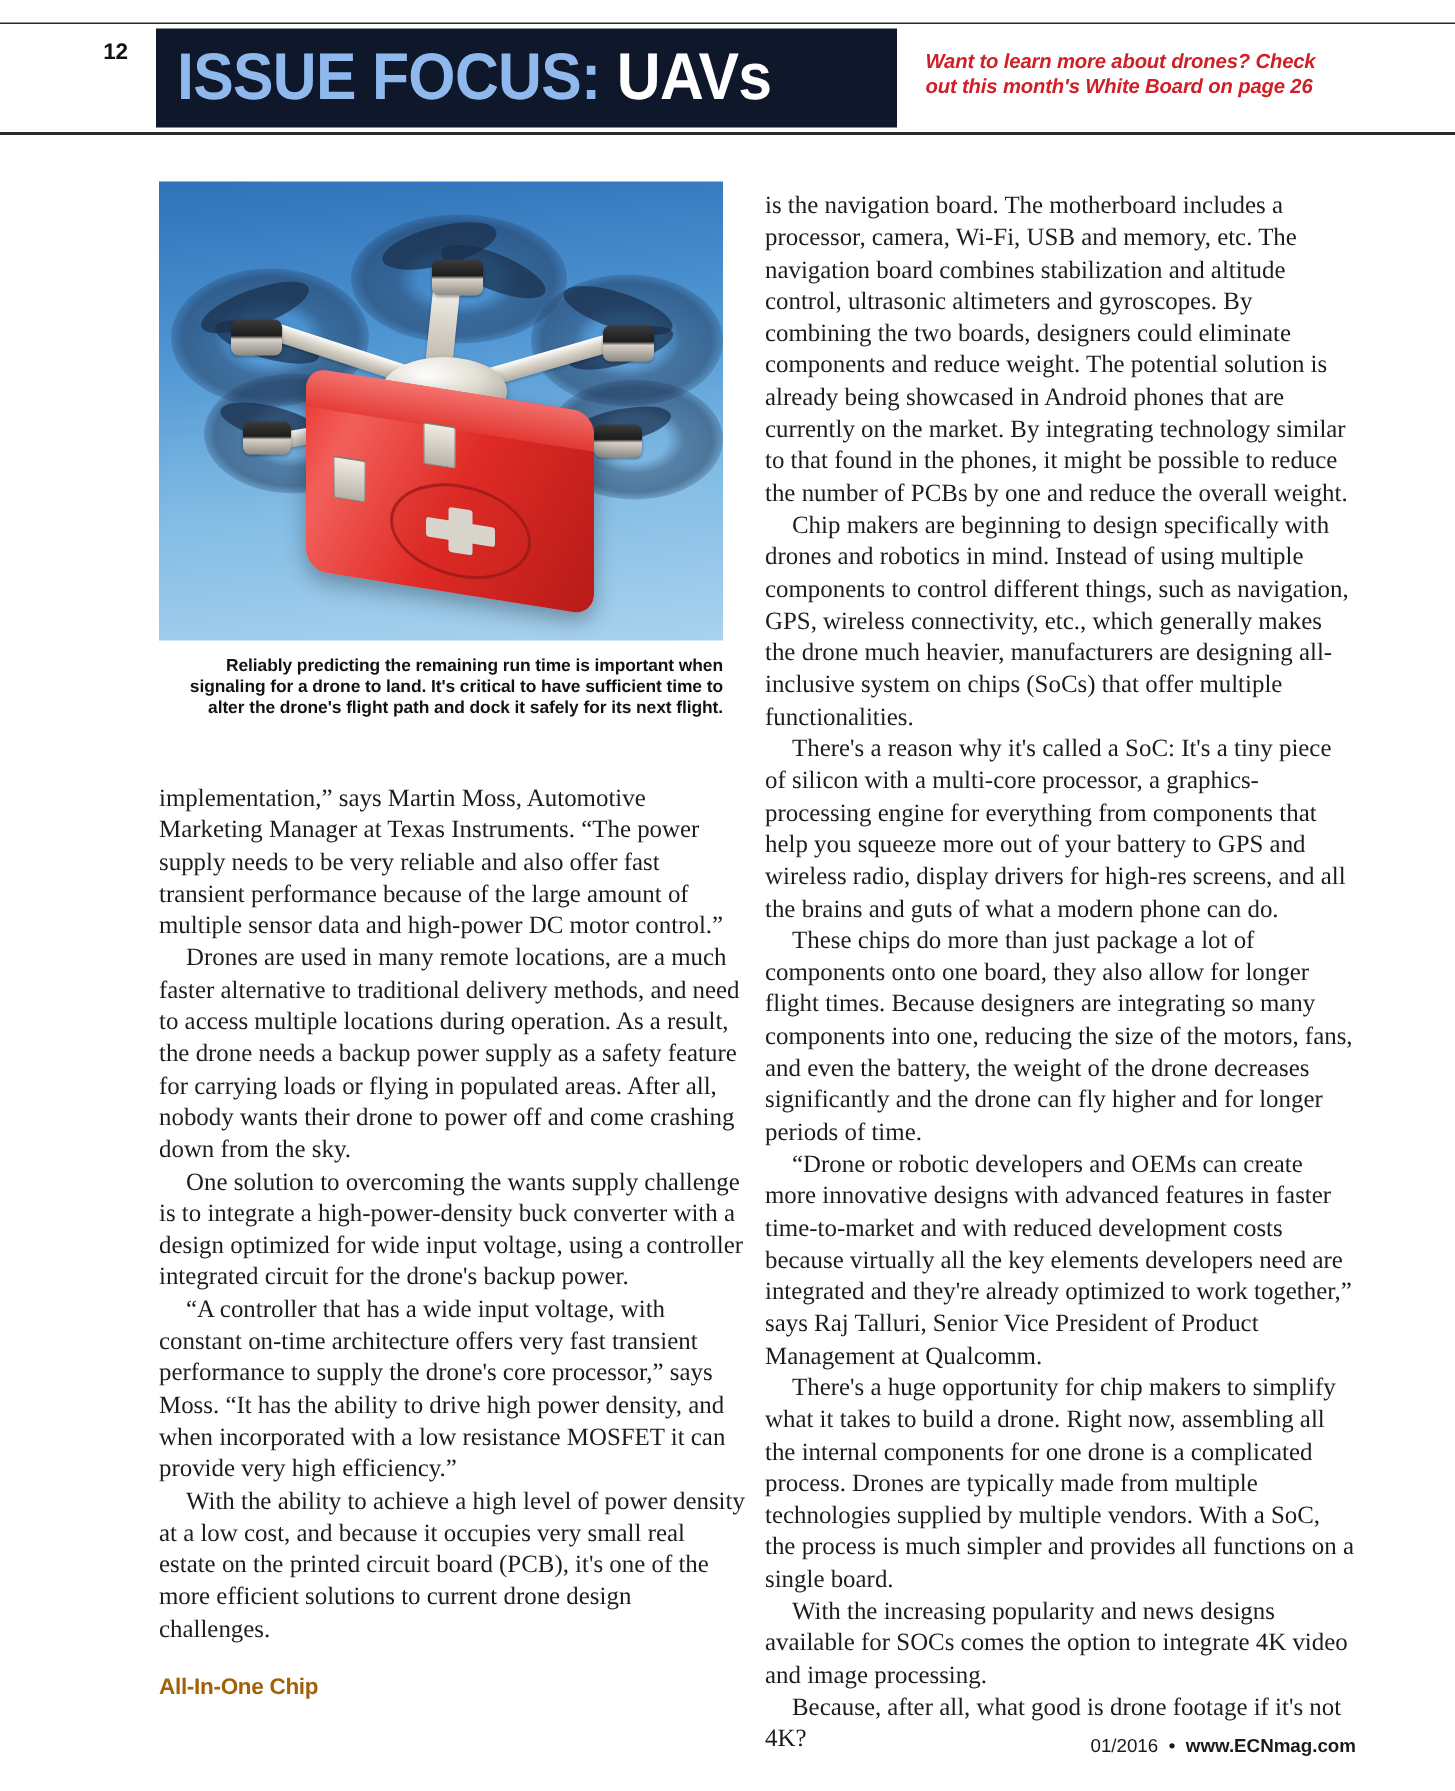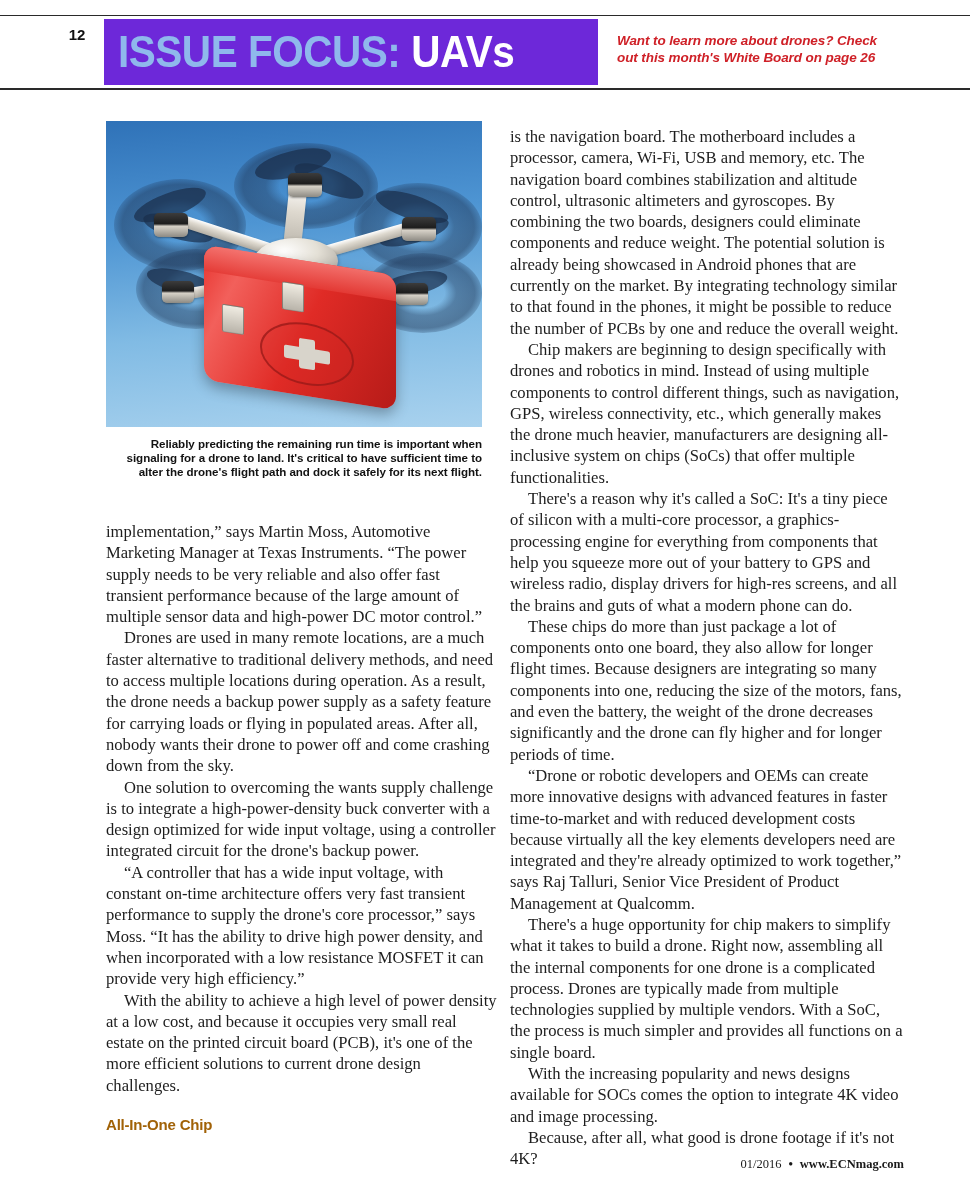--- a/index.html
+++ b/index.html
@@ -52,21 +52,21 @@
     font-size: 15px;
     color: #111;
     letter-spacing: -0.2px;
   }
   #issue-banner {
     position: absolute;
     left: 104px;
     top: 19px;
     width: 494px;
     height: 66px;
-    background: #6d28d9;
+    background: #0f172a;
     overflow: hidden;
   }
   #banner-title {
     position: absolute;
     left: 14px;
     top: 8px;
     font-family: "Liberation Sans", sans-serif;
     font-weight: bold;
     font-size: 44px;
     line-height: 50px;
@@ -232,21 +232,21 @@
 
   
   #footer {
     position: absolute;
     left: 0;
     top: 1157px;
     width: 970px;
     text-align: right;
     padding-right: 66px;
     box-sizing: border-box;
-    font-family: Liberation Serif, serif;
+    font-family: Liberation Sans, sans-serif;
     font-size: 12.5px;
     color: #1a1a1a;
   }
   #footer-date { font-weight: normal; }
   #footer-dot  { margin: 0 7px; font-weight: bold; }
   #footer-site { font-weight: bold; }
 </style>
 </head>
 <body>
 

